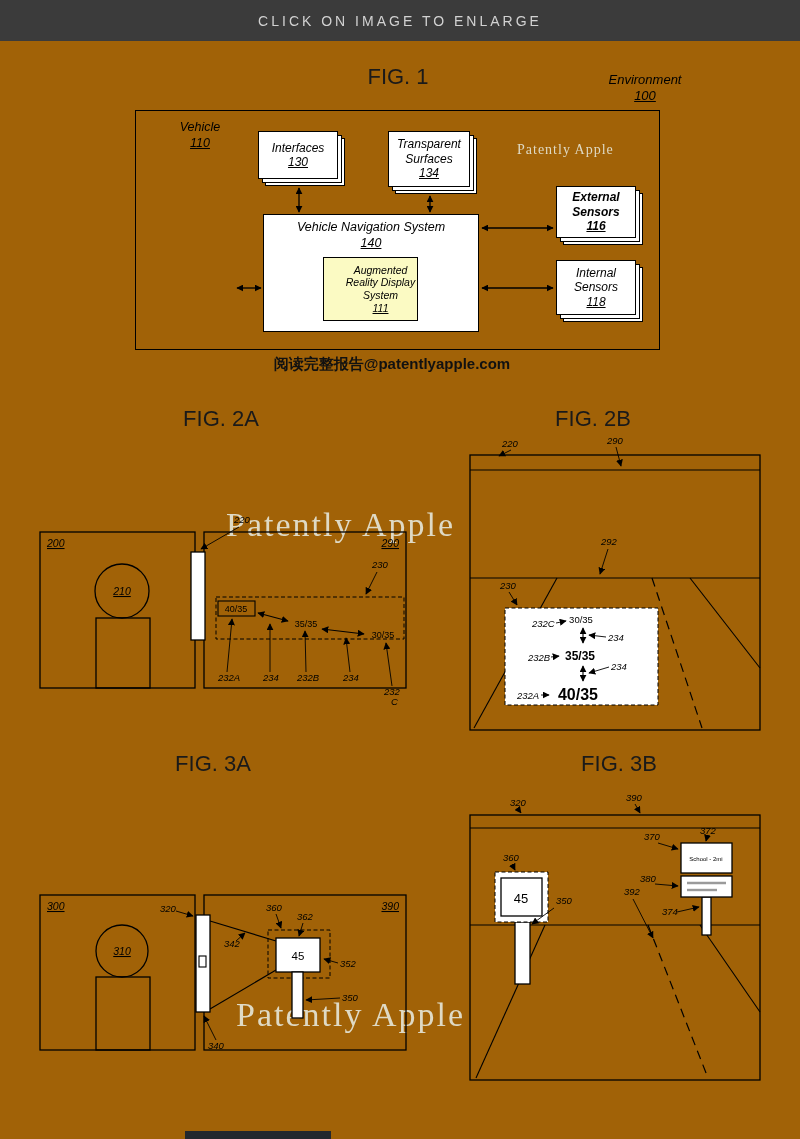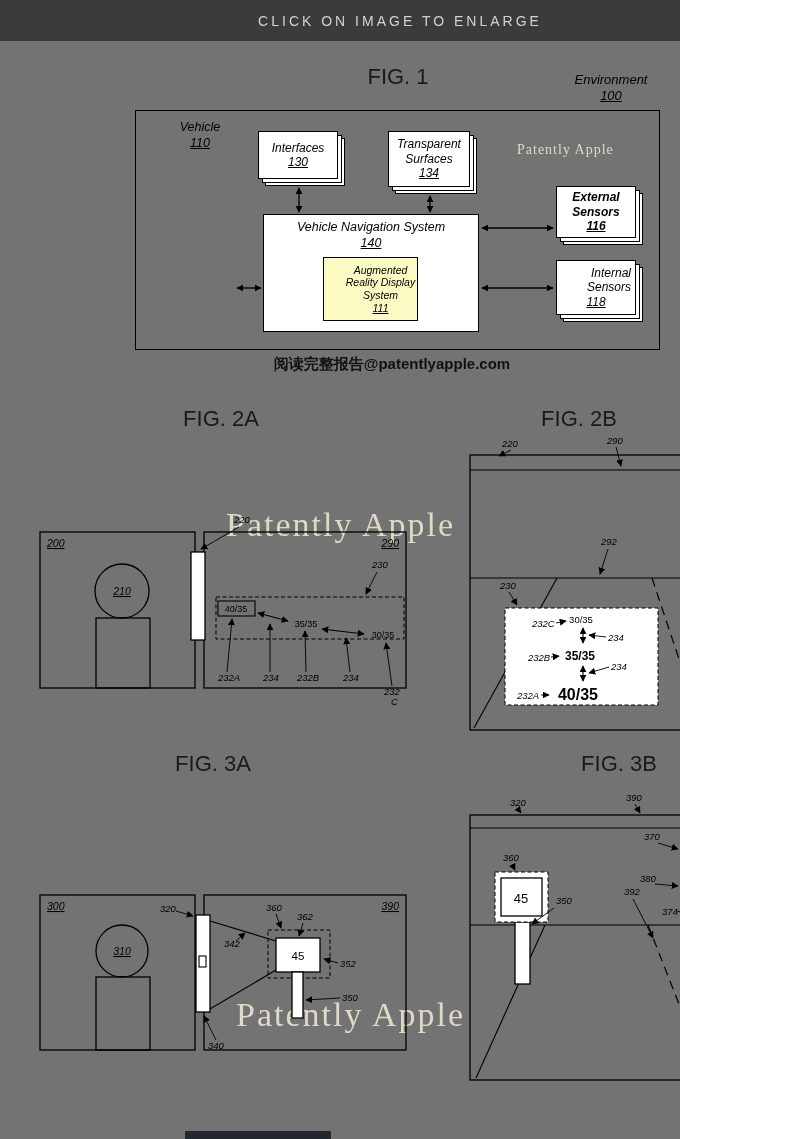--- a/index.html
+++ b/index.html
@@ -1,18 +1,18 @@
 <!DOCTYPE html>
 <html style="--highlight-yellow: #FBFAC3; --banner-bg: #3B3B3B; --watermark: #DFDAC5;"><head>
 <meta charset="utf-8">
 <style>
   * { margin:0; padding:0; box-sizing:border-box; }
   html,body { background:#ffffff; }
   body { font-family:"Liberation Sans", sans-serif; }
-  .page { position:relative; width:680px; height:1139px; background:#737373; overflow:hidden; }
+  .page { position:relative; width:800px; height:1139px; background:#a16207; overflow:hidden; }
 
   .banner { position:absolute; left:0; top:0; width:800px; height:41px;
             background:var(--banner-bg,#3b3b3b); color:#d2d2d2; font-size:14px;
             letter-spacing:3px; display:flex; align-items:center; justify-content:center; z-index:2; }
 
   .figtitle { position:absolute; width:130px; text-align:center; font-size:22px; color:#1a1a1a; z-index:2; }
 
   .watermark { position:absolute; color:var(--watermark,#ddd8c2); white-space:nowrap; z-index:1;font-family:Liberation Serif, serif; }
   .wm-small { font-size:14px; letter-spacing:1px; }
   .wm-big { font-size:34px; letter-spacing:2px; }
@@ -65,21 +65,21 @@
 
   <div class="banner">
     <span>CLICK ON IMAGE TO ENLARGE</span>
   </div>
 
   <div class="watermark wm-small" style="left:517px;top:142px;">Patently Apple</div>
   <div class="watermark wm-big" style="left:226px;top:506px;">Patently Apple</div>
   <div class="watermark wm-big" style="left:236px;top:996px;">Patently Apple</div>
 
   <div class="figtitle" style="left:333px;top:64px;">FIG. 1</div>
-  <div class="flabel" style="left:568px;top:72px;width:86px;font-size:13px;">
+  <div class="flabel" style="left:602px;top:72px;width:86px;font-size:13px;">
     <div>Environment</div>
     <div class="pnum">100</div>
   </div>
 
   <div class="pb" style="left:135px;top:110px;width:525px;height:240px;background:transparent;"></div>
   <div class="flabel" style="left:168px;top:120px;width:64px;">
     <div>Vehicle</div>
     <div class="pnum">110</div>
   </div>
 
@@ -119,29 +119,29 @@
     <div class="front center-col">
       <div style="max-width:70px;">External Sensors</div>
       <div class="pnum">116</div>
     </div>
   </div>
 
   <div class="stack" style="left:556px;top:260px;width:80px;height:55px;">
     <div class="sh sh2"></div>
     <div class="sh sh1"></div>
     <div class="front center-col">
-      <div style="max-width:70px;text-align:right;">Internal Sensors</div>
+      <div style="max-width:70px;">Internal Sensors</div>
       <div class="pnum">118</div>
     </div>
   </div>
 
   <div class="caption">阅读完整报告@patentlyapple.com</div>
 
   <div class="figtitle" style="left:156px;top:406px;">FIG. 2A</div>
-  <div class="figtitle" style="left:514px;top:406px;">FIG. 2B</div>
+  <div class="figtitle" style="left:528px;top:406px;">FIG. 2B</div>
   <div class="figtitle" style="left:148px;top:751px;">FIG. 3A</div>
   <div class="figtitle" style="left:554px;top:751px;">FIG. 3B</div>
 
   <div class="bottombar"></div>
 
   <svg class="overlay" width="800" height="1139" viewBox="0 0 800 1139">
     <defs>
       <marker id="ah" viewBox="0 0 10 10" refX="9" refY="5" markerWidth="7" markerHeight="7" markerUnits="userSpaceOnUse" orient="auto-start-reverse">
         <path d="M0 0 L10 5 L0 10 Z" fill="#000" stroke="none"></path>
       </marker>

